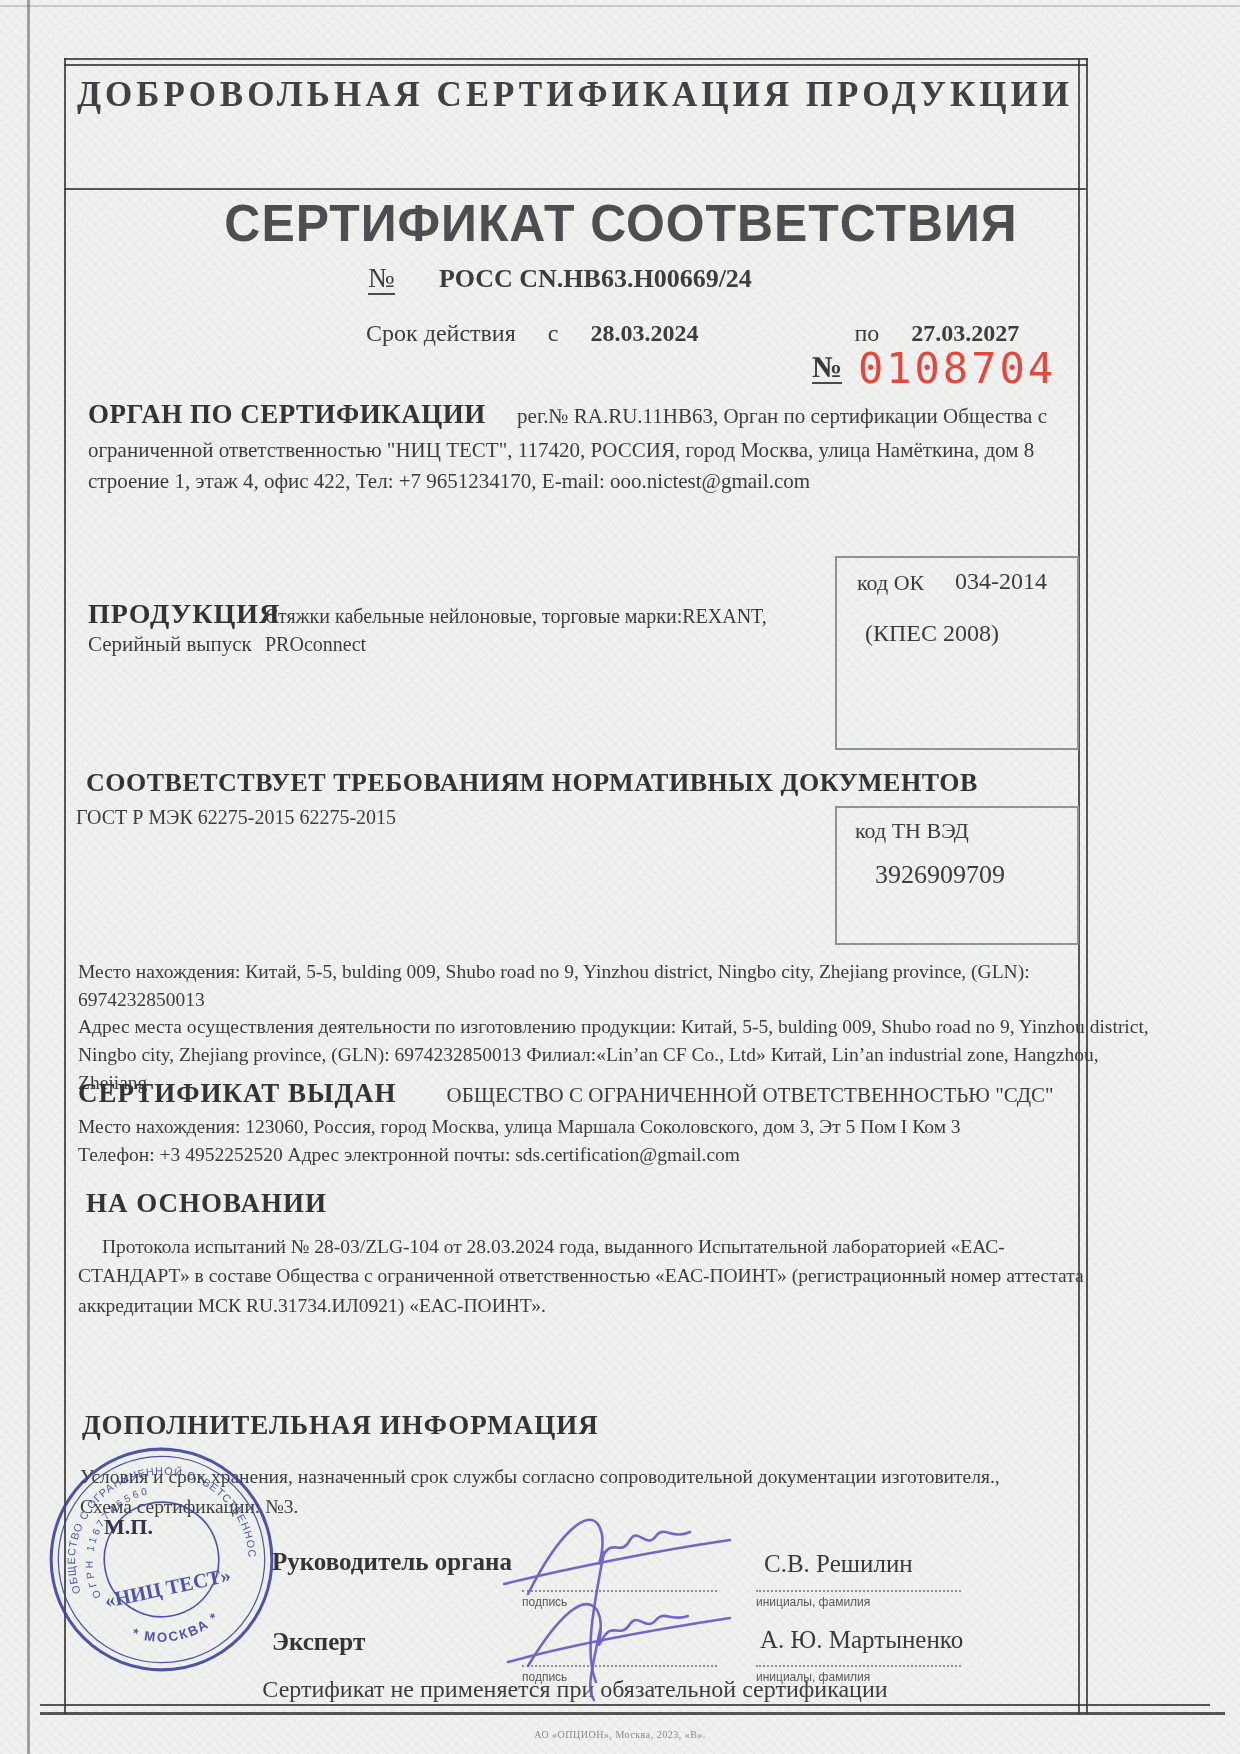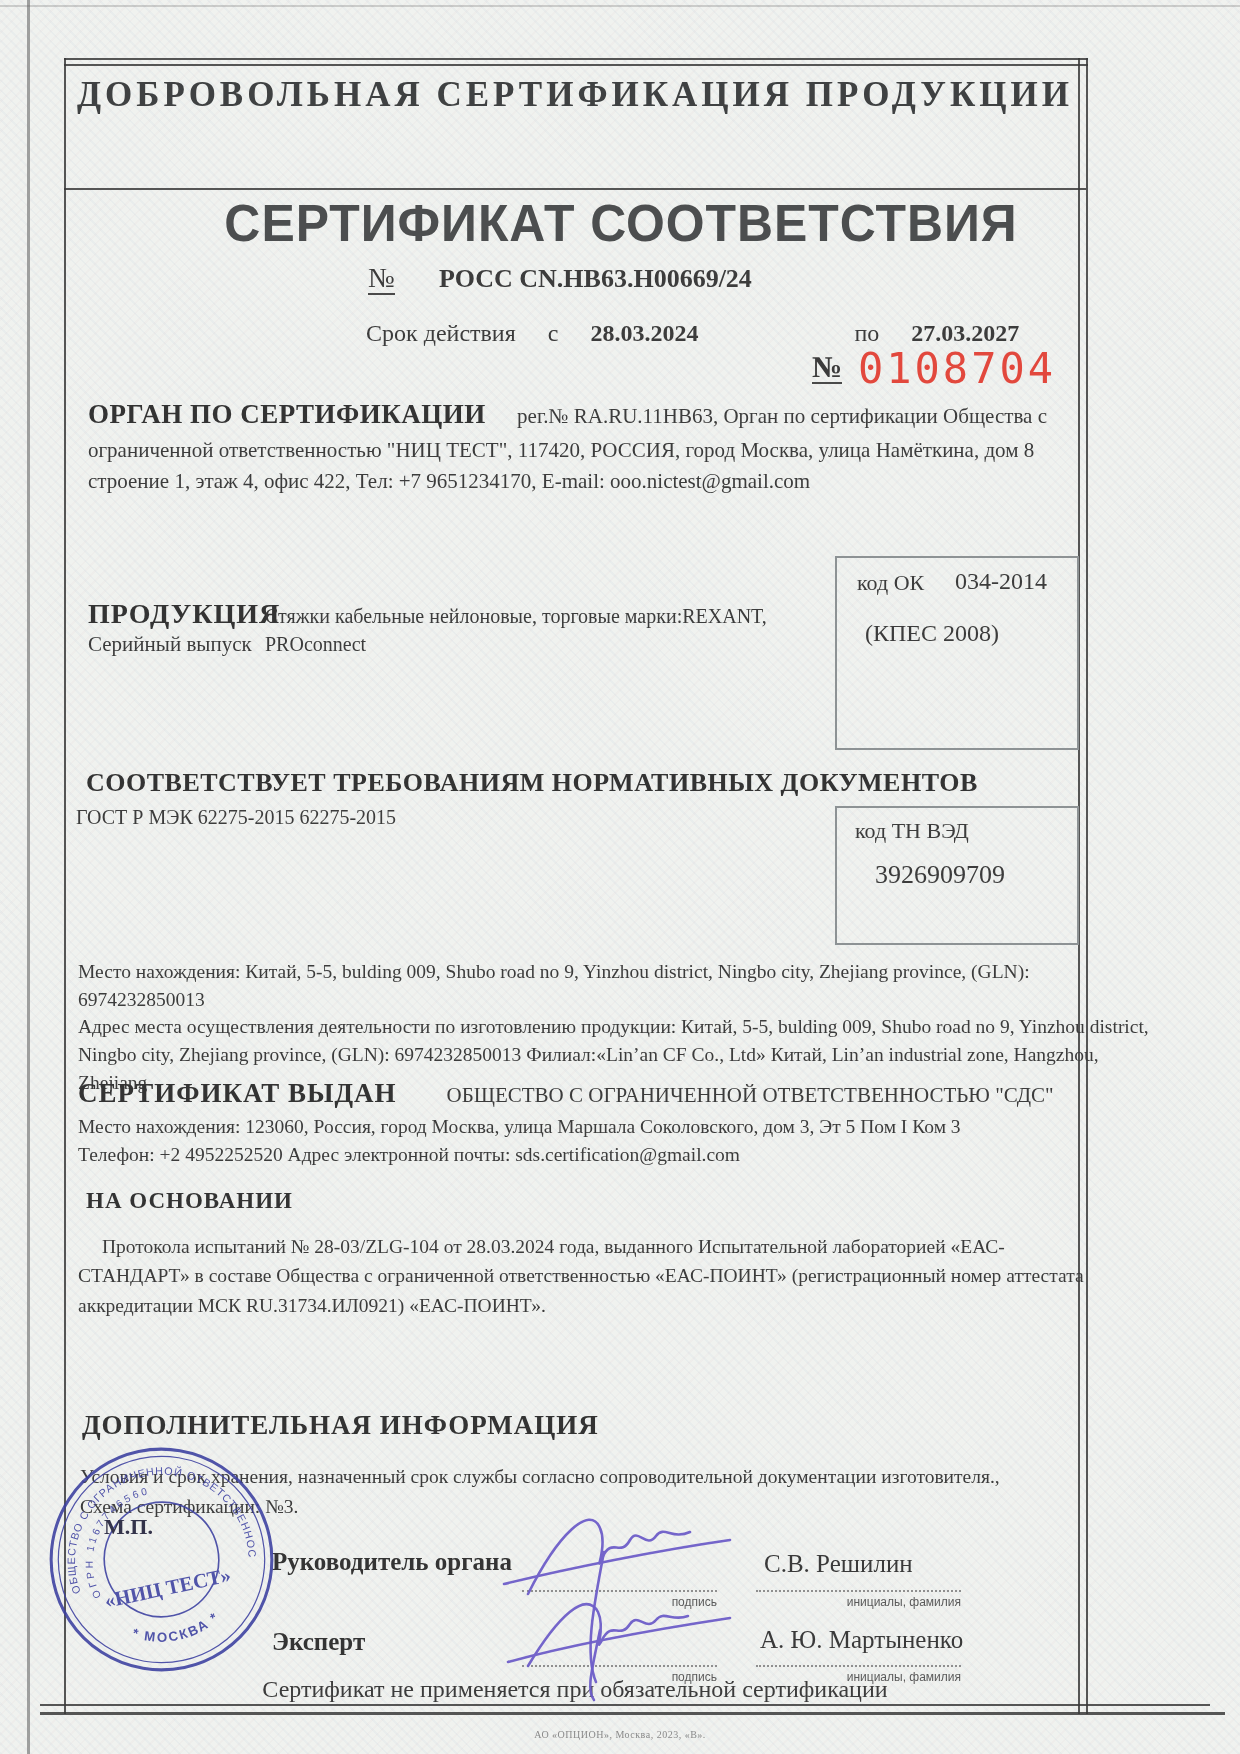--- a/index.html
+++ b/index.html
@@ -56,27 +56,27 @@
   .tnbox{left:835px;top:806px;width:240px;height:135px;}
   .tnbox .lbl{position:absolute;left:18px;top:10px;font-size:22px;}
   .tnbox .val{position:absolute;left:38px;top:52px;font-size:26px;}
   .man-block{left:78px;top:958px;width:1075px;font-size:19.5px;line-height:1.42;}
   .man-block .head-row{margin-bottom:3px;}
   .man-block .h-inline{margin-right:55px;}
   .man-block .nm{font-size:21px;}
   .iss-block{left:78px;top:1074px;width:1040px;font-size:19.5px;line-height:1.45;}
   .iss-block .h-inline{margin-right:45px;letter-spacing:1px;}
   .iss-block .nm{font-size:21px;}
-  .basis-head{left:86px;top:1188px;font-weight:bold;font-size:23px;color:#333;letter-spacing:1px;}
+  .basis-head{left:86px;top:1188px;font-weight:bold;font-size:27px;color:#333;letter-spacing:1px;}
   .basis-para{left:78px;top:1232px;width:1020px;font-size:19.5px;line-height:1.5;text-indent:24px;}
   .add-head{left:82px;top:1410px;font-weight:bold;font-size:27px;color:#333;letter-spacing:1px;}
   .add-para{left:80px;top:1462px;width:1000px;font-size:19.5px;line-height:1.55;}
   .role-label{font-weight:bold;font-size:25px;color:#343434;}
   .sig-line{position:absolute;border-bottom:2px dotted #8f8f8f;height:1px;}
-  .sig-caption{position:absolute;text-align:right;font-family:"Liberation Sans", sans-serif;font-size:12px;color:#5a5a5a;}
+  .sig-caption{position:absolute;text-align:left;font-family:"Liberation Sans", sans-serif;font-size:12px;color:#5a5a5a;}
   .sig-name{position:absolute;font-size:25px;color:#3a3a3a;text-align:right;}
   .disclaimer{left:64px;top:1676px;width:1022px;text-align:center;font-size:24px;color:#3c3c3c;}
   .imprint{left:0;top:1729px;width:1240px;text-align:center;font-size:10px;color:#8a8a8a;letter-spacing:.5px;}
   .mp-label{left:104px;top:1514px;font-weight:bold;font-size:22px;color:#33334a;z-index:9;}
   .stamp{left:44px;top:1442px;width:235px;height:235px;z-index:8;opacity:.88;transform:rotate(-12deg);}
   .sigsvg{z-index:6;}
 </style>
 </head>
 <body>
 
@@ -144,21 +144,21 @@
     <div>Место нахождения: Китай, 5-5, bulding 009, Shubo road no 9, Yinzhou district, Ningbo city, Zhejiang province, (GLN): 6974232850013</div>
     <div>Адрес места осуществления деятельности по изготовлению продукции: Китай, 5-5, bulding 009, Shubo road no 9, Yinzhou district, Ningbo city, Zhejiang province, (GLN): 6974232850013 Филиал:«Lin’an CF Co., Ltd» Китай, Lin’an industrial zone, Hangzhou, Zhejiang</div>
   </div>
 
   <div class="abs iss-block">
     <div class="head-row">
       <span class="h-inline">СЕРТИФИКАТ ВЫДАН</span>
       <span class="nm">ОБЩЕСТВО С ОГРАНИЧЕННОЙ ОТВЕТСТВЕННОСТЬЮ "СДС"</span>
     </div>
     <div>Место нахождения: 123060, Россия, город Москва, улица Маршала Соколовского, дом 3, Эт 5 Пом I Ком 3</div>
-    <div>Телефон: +2 4952252520 Адрес электронной почты: sds.certification@gmail.com</div>
+    <div>Телефон: +3 4952252520 Адрес электронной почты: sds.certification@gmail.com</div>
   </div>
 
   <div class="abs basis-head">НА ОСНОВАНИИ</div>
   <div class="abs basis-para">Протокола испытаний № 28-03/ZLG-104 от 28.03.2024 года, выданного Испытательной лабораторией «ЕАС-СТАНДАРТ» в составе Общества с ограниченной ответственностью «ЕАС-ПОИНТ» (регистрационный номер аттестата аккредитации МСК RU.31734.ИЛ0921) «ЕАС-ПОИНТ».</div>
 
   <div class="abs add-head">ДОПОЛНИТЕЛЬНАЯ ИНФОРМАЦИЯ</div>
   <div class="abs add-para">
     <div>Условия и срок хранения, назначенный срок службы согласно сопроводительной документации изготовителя.,</div>
     <div>Схема сертификации: №3.</div>
   </div>

